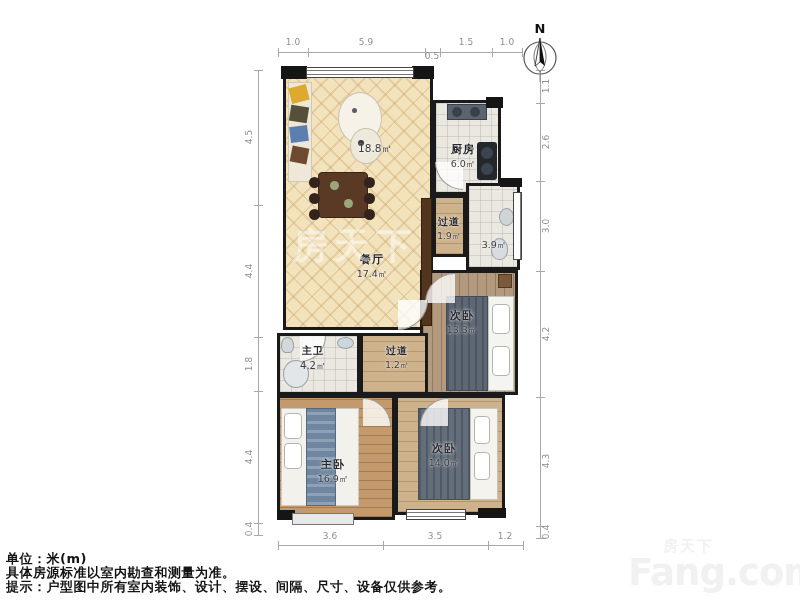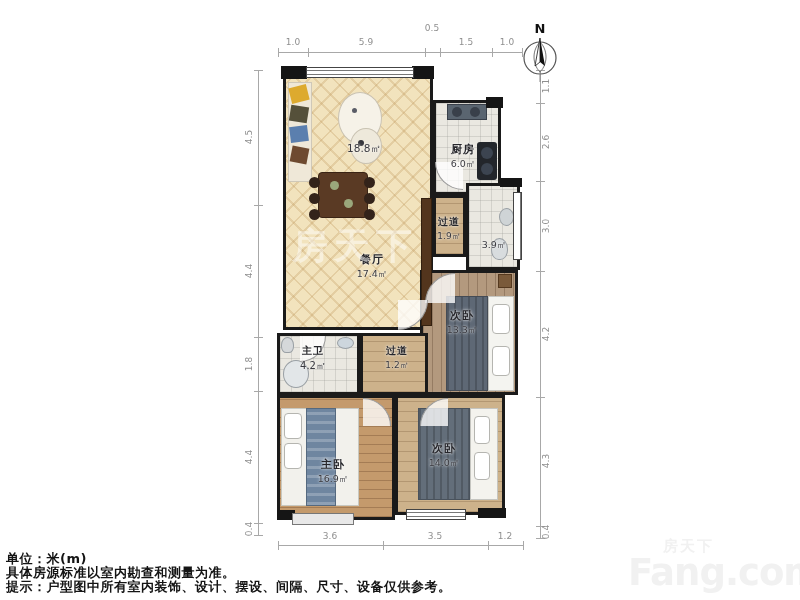--- a/index.html
+++ b/index.html
@@ -122,21 +122,21 @@
   <div class="fur" style="left:474px;top:416px;width:16px;height:28px;background:#ffffff;border:1px solid #b5b5b0;border-radius:4px;"></div>
   <div class="fur" style="left:474px;top:452px;width:16px;height:28px;background:#ffffff;border:1px solid #b5b5b0;border-radius:4px;"></div>
 
   <div class="door" style="left:435px;top:162px;width:28px;height:28px;border-radius:0 0 0 100%;border-top:none;border-right:none;"></div>
   <div class="door" style="left:425px;top:273px;width:30px;height:30px;border-radius:100% 0 0 0;border-bottom:none;border-right:none;"></div>
   <div class="door" style="left:398px;top:300px;width:30px;height:30px;border-radius:0 0 100% 0;border-top:none;border-left:none;"></div>
   <div class="door" style="left:300px;top:336px;width:26px;height:26px;border-radius:0 0 100% 0;border-top:none;border-left:none;"></div>
   <div class="door" style="left:363px;top:398px;width:28px;height:28px;border-radius:0 100% 0 0;border-bottom:none;border-left:none;"></div>
   <div class="door" style="left:420px;top:398px;width:28px;height:28px;border-radius:100% 0 0 0;border-bottom:none;border-right:none;"></div>
 
-  <div class="room-label" style="left:364px;top:148px;">
+  <div class="room-label" style="left:375px;top:148px;">
     <div class="rarea" style="font-size:10.5px;">18.8㎡</div>
   </div>
   <div class="room-label" style="left:372px;top:266px;">
     <div class="rname">餐厅</div>
     <div class="rarea">17.4㎡</div>
   </div>
   <div class="room-label" style="left:463px;top:156px;">
     <div class="rname">厨房</div>
     <div class="rarea">6.0㎡</div>
   </div>
@@ -170,21 +170,21 @@
 
   <div class="dimline" style="left:278px;top:52px;width:244px;height:1px;"></div>
   <div class="tick" style="left:278px;top:48px;width:1px;height:9px;"></div>
   <div class="tick" style="left:308px;top:48px;width:1px;height:9px;"></div>
   <div class="tick" style="left:425px;top:48px;width:1px;height:9px;"></div>
   <div class="tick" style="left:440px;top:48px;width:1px;height:9px;"></div>
   <div class="tick" style="left:492px;top:48px;width:1px;height:9px;"></div>
   <div class="tick" style="left:522px;top:48px;width:1px;height:9px;"></div>
   <span class="dim-label" style="left:293px;top:42px;">1.0</span>
   <span class="dim-label" style="left:366px;top:42px;">5.9</span>
-  <span class="dim-label" style="left:432px;top:28px;">0.5</span>
+  <span class="dim-label" style="left:432px;top:56px;">0.5</span>
   <span class="dim-label" style="left:466px;top:42px;">1.5</span>
   <span class="dim-label" style="left:507px;top:42px;">1.0</span>
 
   <div class="dimline" style="left:258px;top:70px;width:1px;height:465px;"></div>
   <div class="tick" style="left:254px;top:70px;width:9px;height:1px;"></div>
   <div class="tick" style="left:254px;top:205px;width:9px;height:1px;"></div>
   <div class="tick" style="left:254px;top:337px;width:9px;height:1px;"></div>
   <div class="tick" style="left:254px;top:391px;width:9px;height:1px;"></div>
   <div class="tick" style="left:254px;top:523px;width:9px;height:1px;"></div>
   <div class="tick" style="left:254px;top:535px;width:9px;height:1px;"></div>

